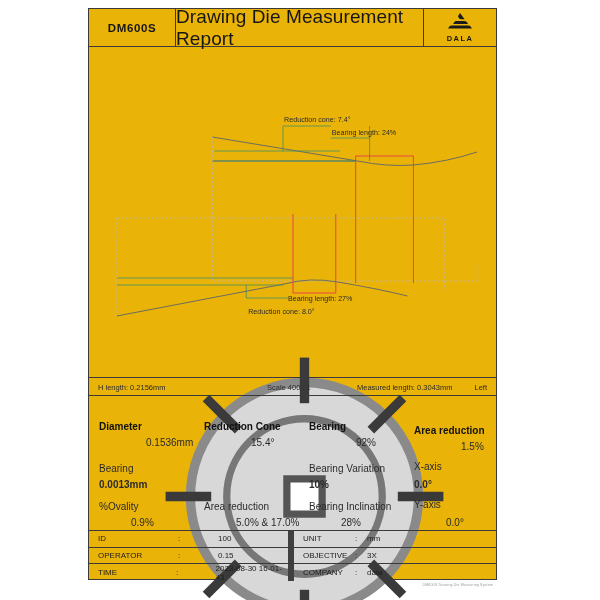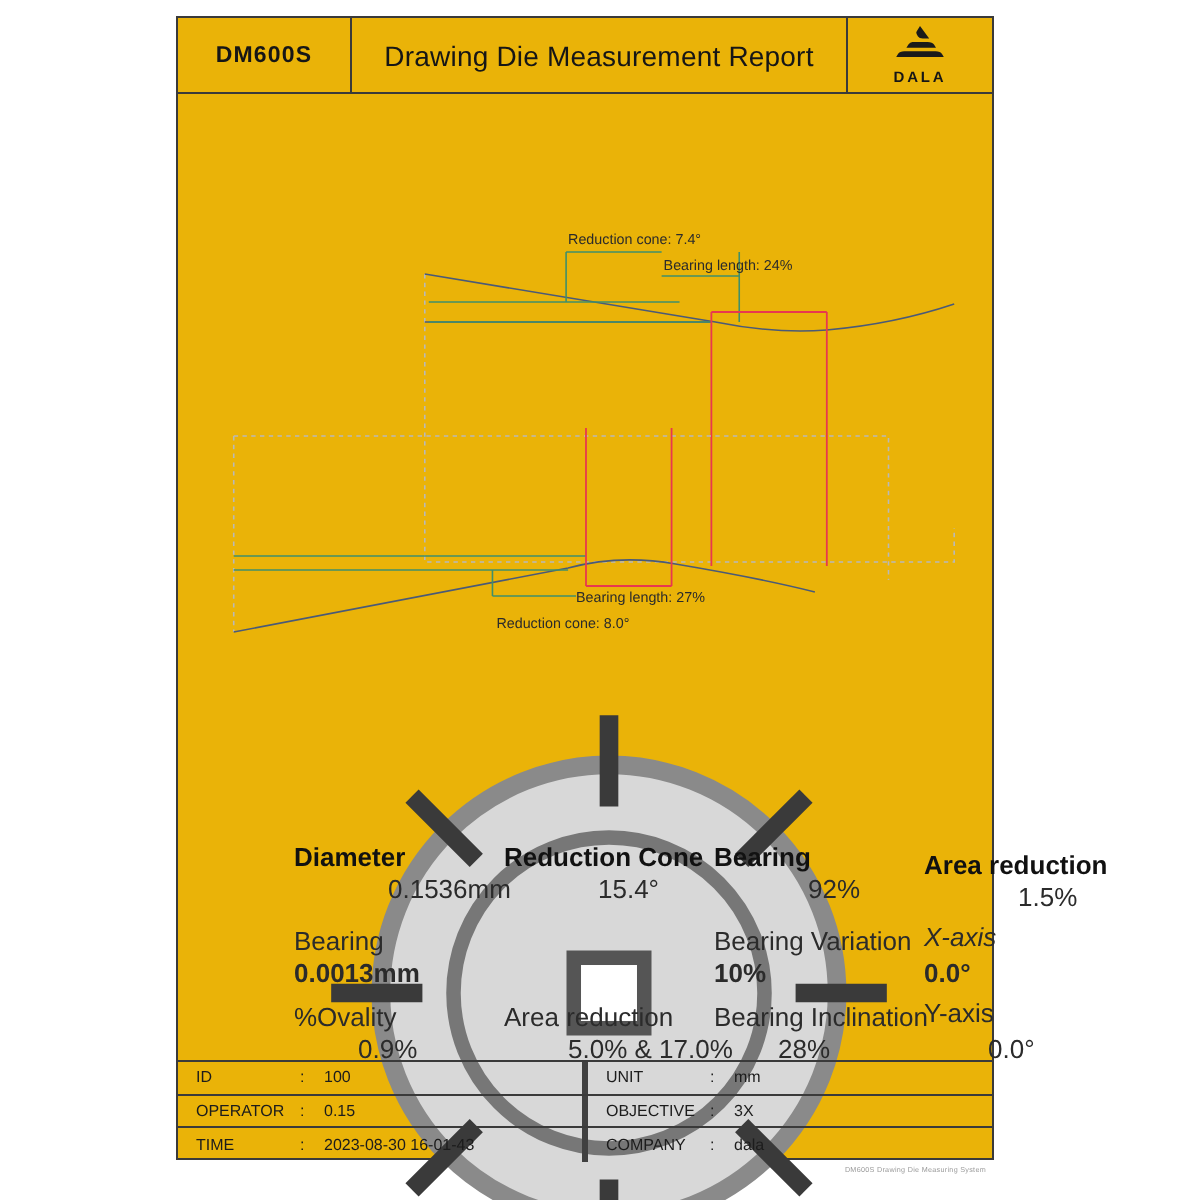--- a/index.html
+++ b/index.html
@@ -52,21 +52,21 @@
     font-size: 11.5px;
     font-weight: bold;
     letter-spacing: 0.6px;
     color: #161616;
   }
   .title-main {
     flex: 1;
     display: flex;
     align-items: center;
     justify-content: center;
-    font-size: 14px;
+    font-size: 19px;
     color: #161616;
     letter-spacing: 0.1px;
   }
   .title-logo {
     width: 72px;
     border-left: 1px solid #3a3a3a;
     display: flex;
     flex-direction: column;
     align-items: center;
     justify-content: center;
@@ -135,32 +135,32 @@
   }
   .meas .col {
     position: absolute;
     top: 0;
     height: 100%;
   }
   .c1 { left: 10px;  width: 105px; }
   .c2 { left: 115px; width: 105px; }
   .c3 { left: 220px; width: 105px; }
   .c4 { left: 325px; width: 84px;  }
-  .meas .cell { position: absolute; font-size: 13px; color: #2b2b2b; white-space: nowrap; margin-left: 48px; }
+  .meas .cell { position: absolute; font-size: 10px; color: #2b2b2b; white-space: nowrap; }
   .meas .cell.hd { font-weight: bold; color: #111; }
   .r-h1 { top: 6px; }
   .r-v1 { top: 22px; padding-left: 47px; }
   .r-h2 { top: 48px; }
   .r-v2 { top: 64px; font-weight: bold; }
   .r-h3 { top: 86px; }
   .r-v3 { top: 102px; padding-left: 32px; }
   
   .c4 .r-h1 { top: 10px; }
   .c4 .r-v1 { top: 26px; }
-  .c4 .r-h2 { top: 46px; font-style: italic; }
+  .c4 .r-h2 { top: 46px; }
   .c4 .r-v2 { top: 64px; }
   .c4 .r-h3 { top: 84px; }
   .c4 .r-v3 { top: 102px; }
 
   
   .meta {
     position: absolute;
     left: 0;
     top: 522px;
     width: 100%;
@@ -174,21 +174,21 @@
   }
   .meta-row:last-child { border-bottom: none; }
   .meta-cell {
     display: flex;
     align-items: center;
     font-size: 8px;
     color: #1c1c1c;
     box-sizing: border-box;
     padding-left: 9px;
   }
-  .meta-left  { width: 205px; border-right: 3px solid #404040; }
+  .meta-left  { width: 205px; border-right: 6px solid #404040; gap: 28px; }
   .meta-right { flex: 1; }
   .mk { display: inline-block; width: 52px; }
   .mc { display: inline-block; width: 12px; }
   .mv { display: inline-block; }
 
   
   .footer {
     position: absolute;
     left: 0;
     top: 583px;
@@ -288,20 +288,26 @@
           <line x1="1.6" y1="15" x2="6" y2="15"></line>
           <line x1="24" y1="15" x2="28.4" y2="15"></line>
           <line x1="5.5" y1="5.5" x2="8.6" y2="8.6"></line>
           <line x1="21.4" y1="8.6" x2="24.5" y2="5.5"></line>
           <line x1="5.5" y1="24.5" x2="8.6" y2="21.4"></line>
           <line x1="21.4" y1="21.4" x2="24.5" y2="24.5"></line>
         </g>
       </svg>
     </div>
 
+    <div class="strip strip-bottom">
+      <span class="s-l">H length: 0.2156mm</span>
+      <span class="s-c">Scale 400 : 1</span>
+      <span class="s-r">Measured length: 0.3043mm</span>
+      <span class="s-rr">Left</span>
+    </div>
 
     <div class="meas">
 
       <div class="col c1">
         <div class="cell hd r-h1">Diameter</div>
         <div class="cell r-v1">0.1536mm</div>
         <div class="cell r-h2">Bearing</div>
         <div class="cell r-v2">0.0013mm</div>
         <div class="cell r-h3">%Ovality</div>
         <div class="cell r-v3">0.9%</div>

